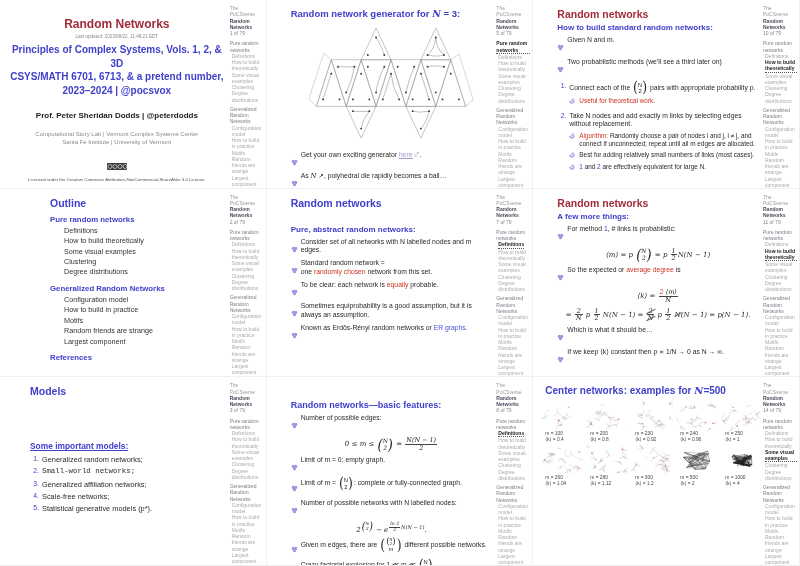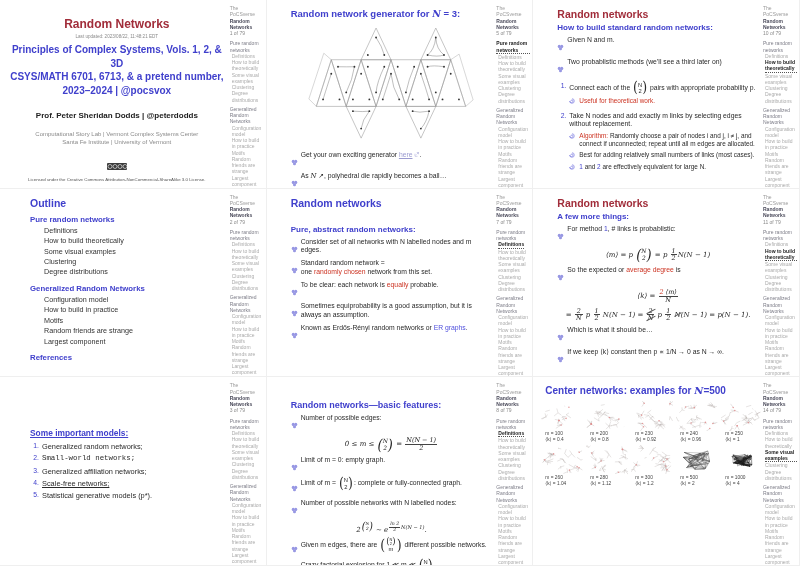--- a/index.html
+++ b/index.html
@@ -329,21 +329,21 @@
         <div class="sb-sec"><span>Generalized Random Networks</span></div>
         <div class="sb-item"><span>Configuration model</span></div>
         <div class="sb-item"><span>How to build in practice</span></div>
         <div class="sb-item"><span>Motifs</span></div>
         <div class="sb-item"><span>Random friends are strange</span></div>
         <div class="sb-item"><span>Largest component</span></div>
       </aside>
   </section>
 
   <section class="slide">
-    <div class="content" style="padding-left:30px;">
+    <div class="content" style="padding-left:30px;margin-left:20px;">
       <div class="h-blue">Outline</div>
       <div class="ol-sec">Pure random networks</div>
       <div class="ol-item">Definitions</div>
       <div class="ol-item">How to build theoretically</div>
       <div class="ol-item">Some visual examples</div>
       <div class="ol-item">Clustering</div>
       <div class="ol-item">Degree distributions</div>
       <div class="ol-sec">Generalized Random Networks</div>
       <div class="ol-item">Configuration model</div>
       <div class="ol-item">How to build in practice</div>
@@ -535,36 +535,37 @@
         <div class="sb-item"><span>Configuration model</span></div>
         <div class="sb-item"><span>How to build in practice</span></div>
         <div class="sb-item"><span>Motifs</span></div>
         <div class="sb-item"><span>Random friends are strange</span></div>
         <div class="sb-item"><span>Largest component</span></div>
       </aside>
   </section>
 
   <section class="slide">
     <div class="content" style="padding-left:30px;">
+      <div class="h-blue">Models</div>
       <div class="sub" style="margin-top:44px;font-size:8.4px;text-decoration:underline;">Some important models:</div>
       <div class="nl">
           <span class="num">1.</span>
           <div class="bt" style="font-size:7.4px;">Generalized random networks;</div>
         </div>
       <div class="nl">
           <span class="num">2.</span>
           <div class="bt" style="font-size:7.4px;font-family:Liberation Mono, monospace;">Small-world networks;</div>
         </div>
       <div class="nl">
           <span class="num">3.</span>
           <div class="bt" style="font-size:7.4px;">Generalized affiliation networks;</div>
         </div>
       <div class="nl">
           <span class="num">4.</span>
-          <div class="bt" style="font-size:7.4px;text-decoration:underline;">Scale-free networks;</div>
+          <div class="bt" style="font-size:7.4px;">Scale-free networks;</div>
         </div>
       <div class="nl">
           <span class="num">5.</span>
           <div class="bt" style="font-size:7.4px;">Statistical generative models (p*).</div>
         </div>
     </div>
     <aside class="sidebar">
         <div class="sb-brand"><span>The PoCSverse</span></div>
         <div class="sb-title"><span>Random Networks</span></div>
         <div class="sb-page"><span>3 of 79</span></div>

